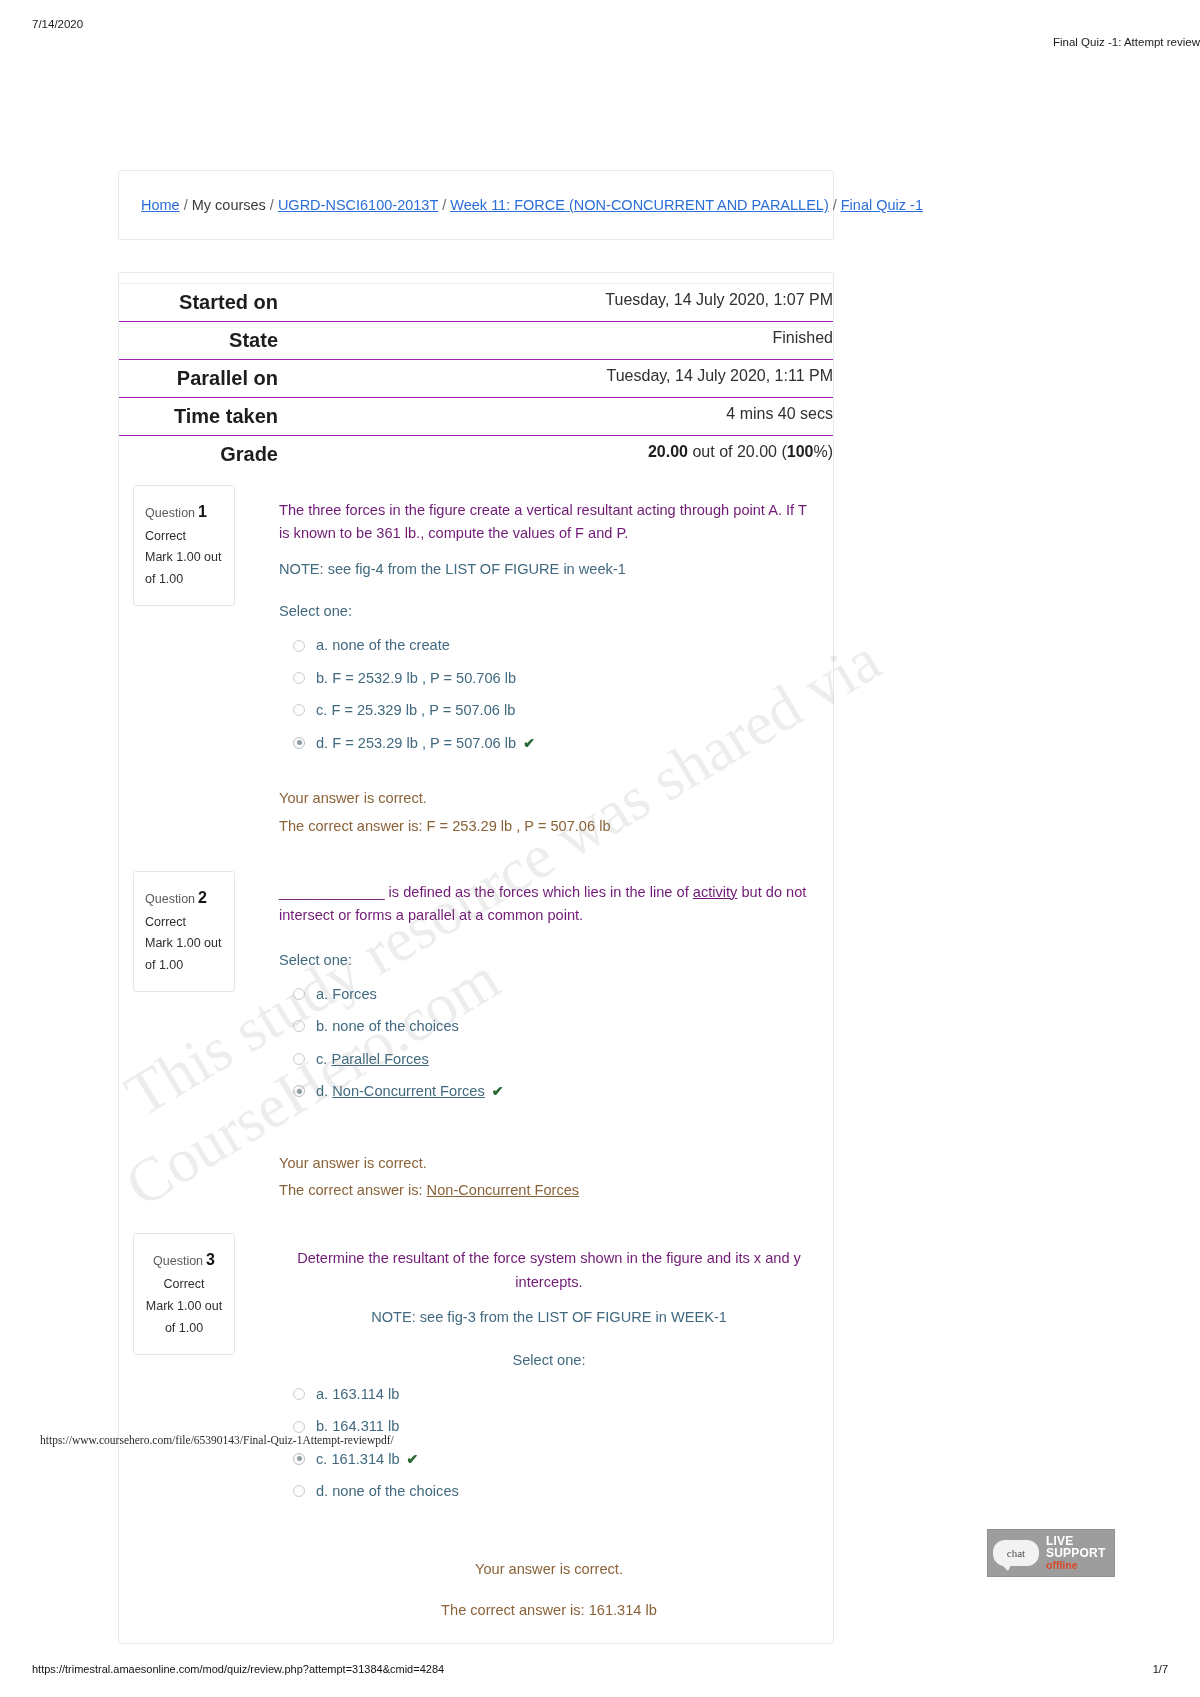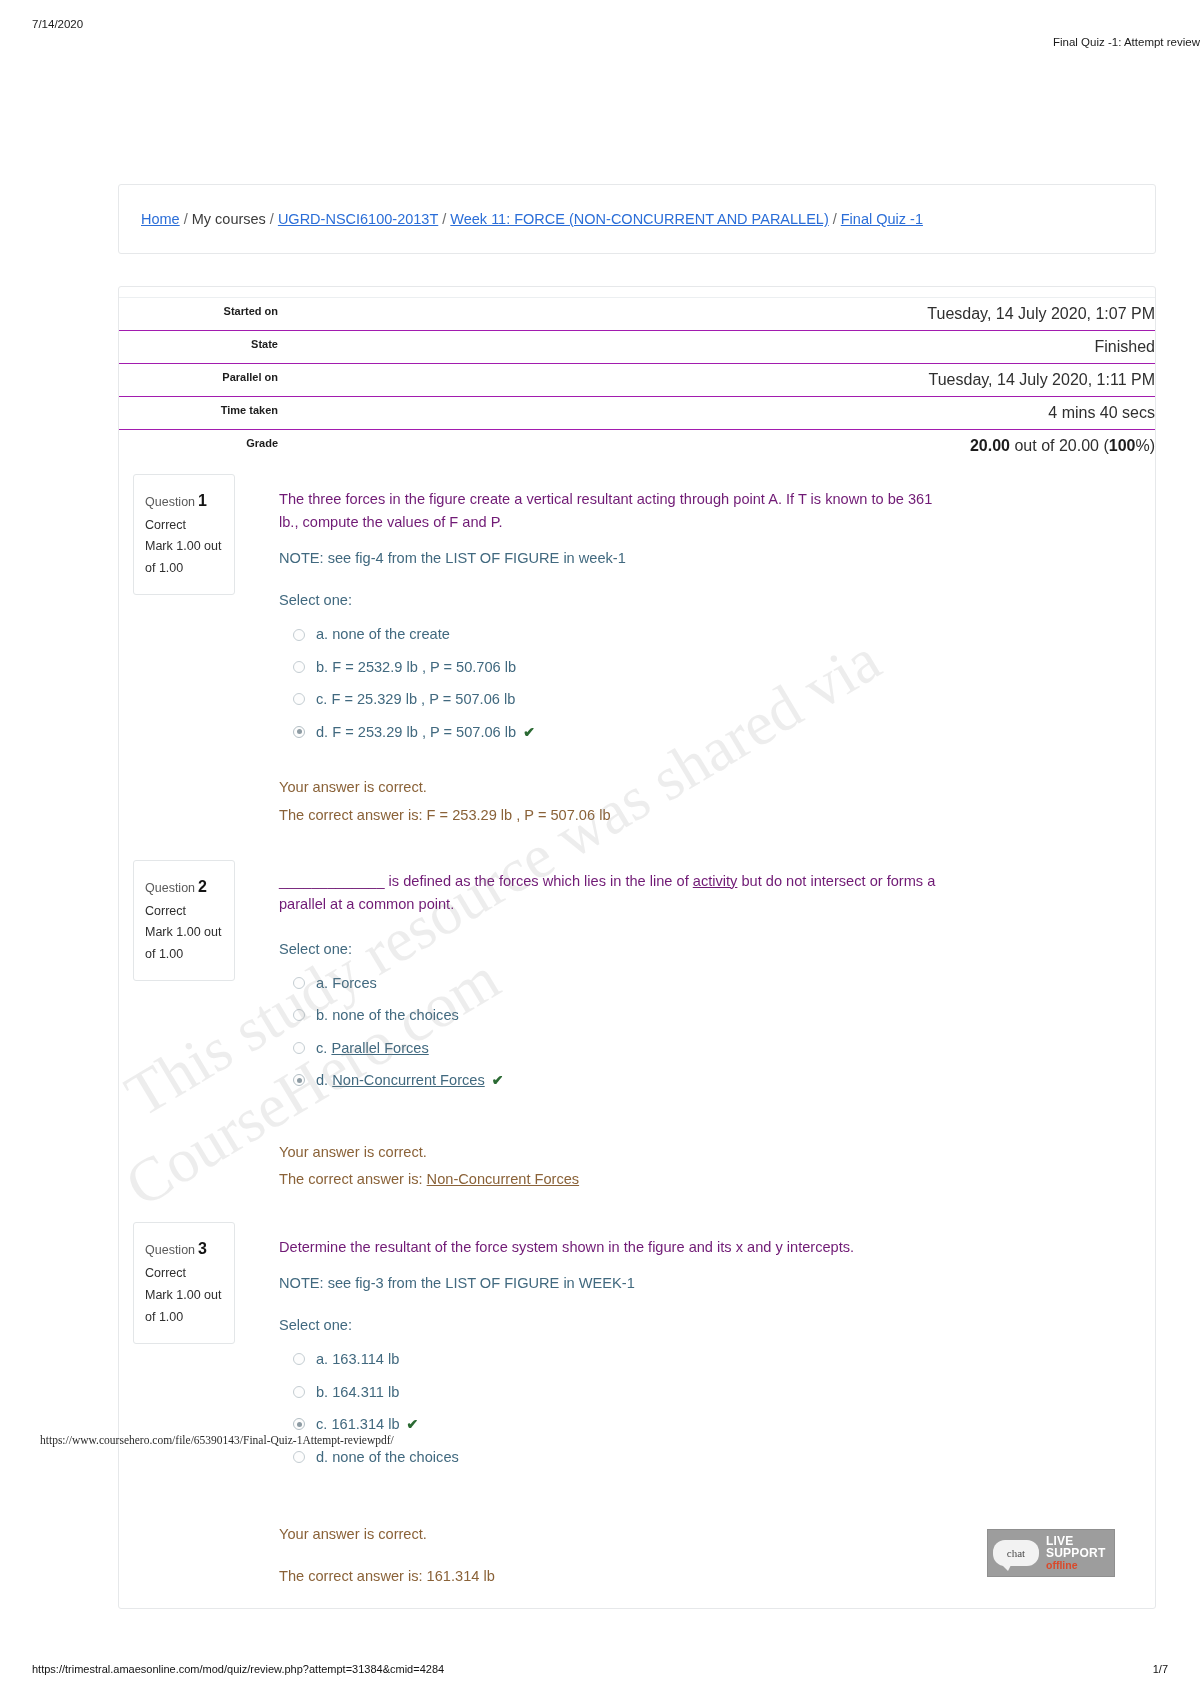--- a/index.html
+++ b/index.html
@@ -35,22 +35,22 @@
     font-size: 11px;
     color: #111;
   }
   .print-footer .pf-url { position: absolute; left: 32px; top: 0; }
   .print-footer .pf-page { position: absolute; right: 32px; top: 0; }
 
   
   .content {
     position: absolute;
     left: 118px;
-    top: 184px;
-    width: 1038px;
+    top: 170px;
+    width: 716px;
   }
 
   
   .breadcrumb-card {
     border: 1px solid #e6e8ea;
     border-radius: 3px;
     background: #fff;
     padding: 27px 22px 26px 22px;
     margin-bottom: 32px;
   }
@@ -82,21 +82,21 @@
     width: 100%;
     border-collapse: collapse;
     margin: 0 0 12px 0;
   }
   .summary tr { border-top: 1px solid #a21caf; }
   .summary tr:first-child { border-top: 1px solid #eceff1; }
   .summary th {
     text-align: right;
     width: 168px;
     padding: 7px 9px 7px 0;
-    font-size: 11px;
+    font-size: 20px;
     font-weight: bold;
     color: #1d1d1d;
     vertical-align: top;
     white-space: nowrap;
   }
   .summary td {
     text-align: right;
     padding: 7px 0 7px 0;
     font-size: 16px;
     color: #2f2f2f;
@@ -406,21 +406,21 @@
             </li>
           </ul>
           <div class="feedback" style="margin-top:42px;">
             <span class="fb-line">Your answer is correct.</span>
             <span class="fb-line"><span>The correct answer is: </span><span class="u">Non-Concurrent Forces</span></span>
           </div>
         </div>
       </div>
     </div>
 
-    <div class="question" style="margin-top:28px;">
+    <div class="question" style="margin-top:28px;text-align:center;">
       <div class="q-row">
         <div class="q-info">
           <div><span class="q-label">Question</span><span class="q-num">3</span></div>
           <div class="q-state">Correct</div>
           <div class="q-mark">Mark 1.00 out of 1.00</div>
         </div>
         <div class="q-body">
           <div class="q-text">Determine the resultant of the force system shown in the figure and its x and y intercepts.</div>
           <div class="q-note">NOTE: see fig-3 from the LIST OF FIGURE in WEEK-1</div>
           <div class="q-prompt">Select one:</div>

